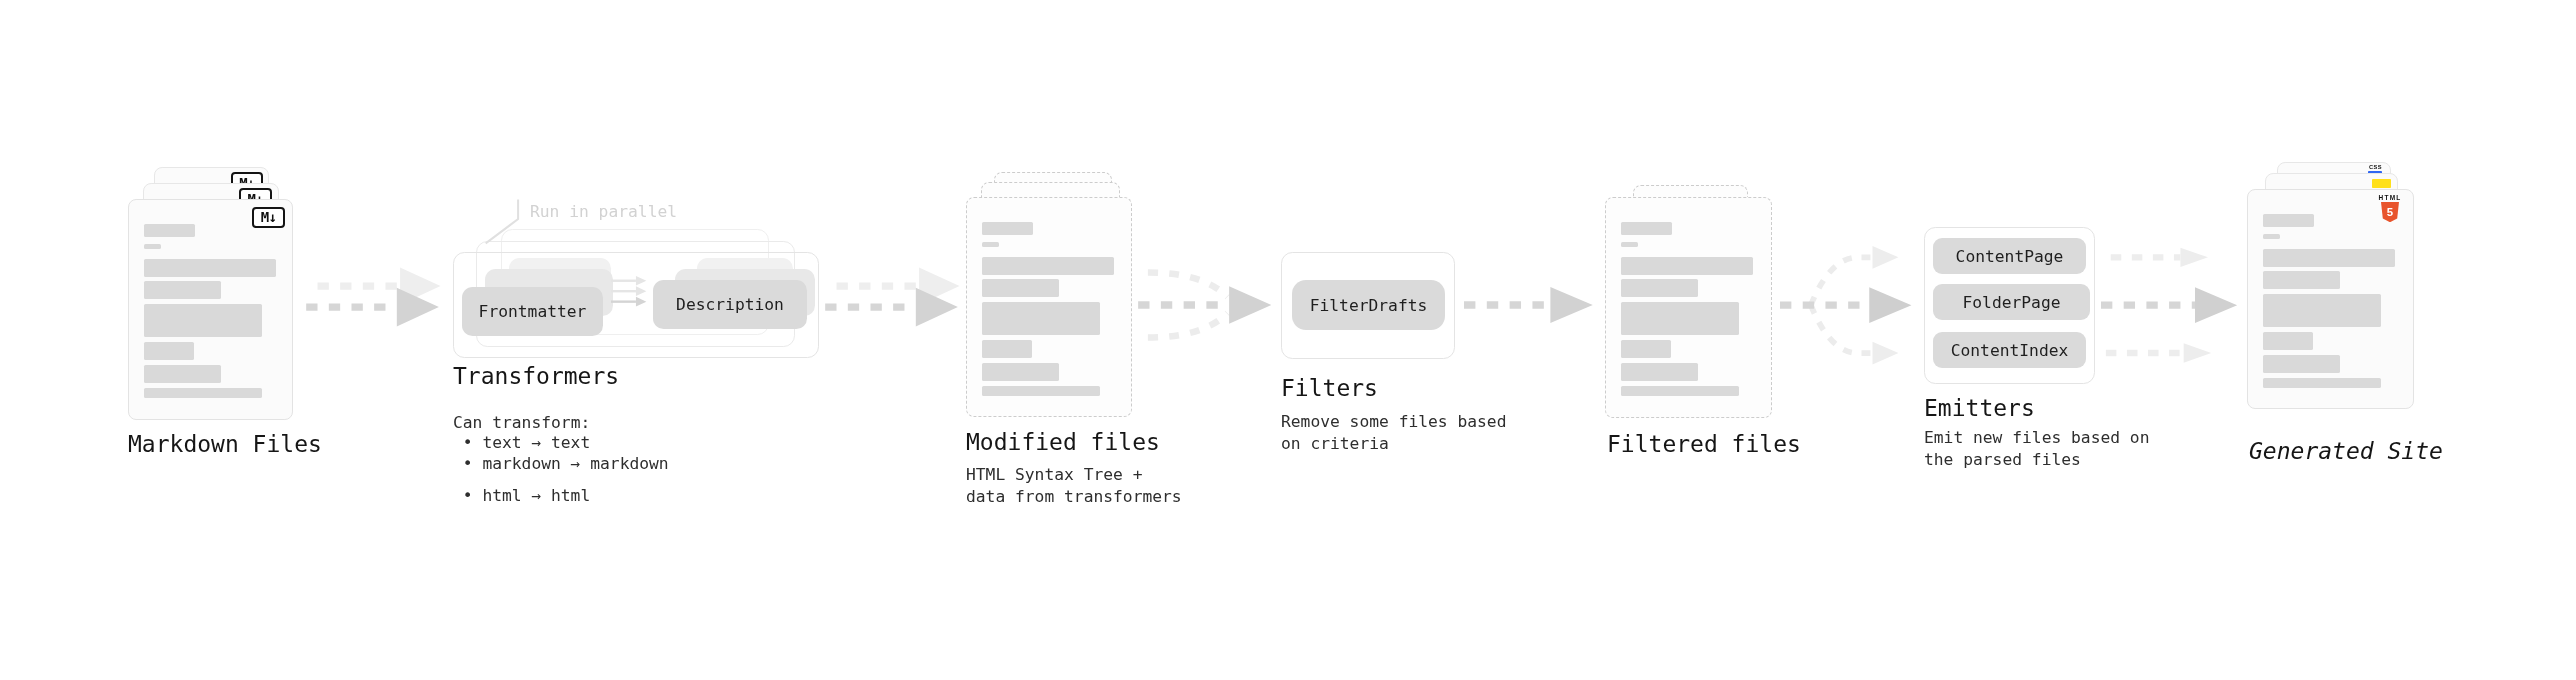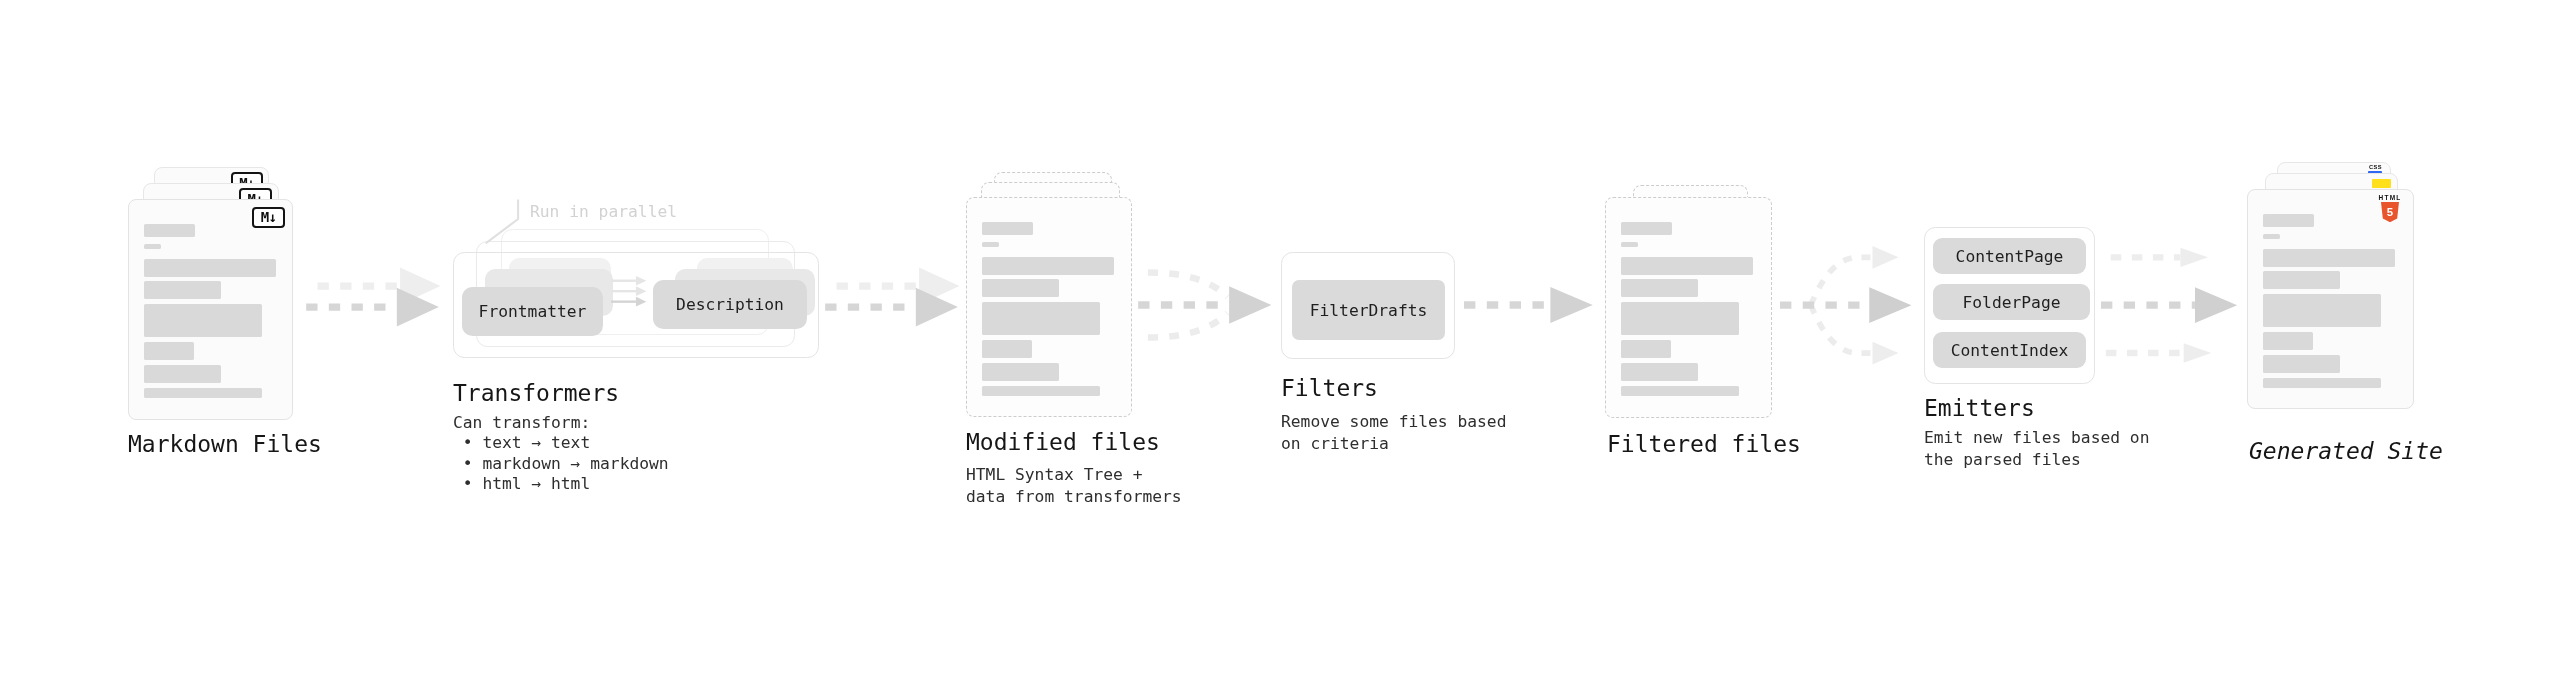--- a/index.html
+++ b/index.html
@@ -115,26 +115,26 @@
 
   <svg class="arrow" style="left:611px;top:274px;" width="37" height="36" viewBox="0 0 46 44">
     <line x1="0" y1="8" x2="31" y2="8" stroke="#e5e5e5" stroke-width="3"></line>
       <polygon points="31,2 44,8 31,14" fill="#e5e5e5"></polygon>
     <line x1="0" y1="21" x2="31" y2="21" stroke="#e5e5e5" stroke-width="3"></line>
       <polygon points="31,15 44,21 31,27" fill="#e5e5e5"></polygon>
     <line x1="0" y1="34" x2="31" y2="34" stroke="#d4d4d4" stroke-width="3"></line>
       <polygon points="31,28 44,34 31,40" fill="#d4d4d4"></polygon>
   </svg>
 
-  <div class="label" style="left:453px;top:380px;">Transformers</div>
+  <div class="label" style="left:453px;top:363px;">Transformers</div>
   <div class="desc tight" style="left:453px;top:413px;">
     <div>Can transform:</div>
     <div style="padding-left:9.8px;">• text → text</div>
     <div style="padding-left:9.8px;">• markdown → markdown</div>
-    <div style="padding-left:9.8px;">• html → html</div>
+    <div style="padding-left:9.8px;margin-top:12px;">• html → html</div>
   </div>
 
   <svg class="arrow" style="left:825px;top:244px;" width="146" height="89" viewBox="0 0 180 110">
     <line x1="14" y1="52" x2="116" y2="52" stroke="#eeeeee" stroke-width="9" stroke-dasharray="14 14"></line>
     <polygon points="116,29 166,52 116,75" fill="#eeeeee"></polygon>
     <line x1="0" y1="78" x2="112" y2="78" stroke="#d6d6d6" stroke-width="9" stroke-dasharray="14 14"></line>
     <polygon points="112,54 164,78 112,102" fill="#d3d3d3"></polygon>
   </svg>
 
   <div class="card-back dashed" style="left:994px;top:172px;width:118px;height:77px;"></div>
@@ -158,21 +158,21 @@
   </div>
 
   <svg class="arrow" style="left:1138px;top:266px;" width="140" height="78" viewBox="0 0 172 96">
     <path d="M12,8 Q80,8 110,38" fill="none" stroke="#ececec" stroke-width="8" stroke-dasharray="12 14"></path>
     <path d="M12,88 Q80,88 110,58" fill="none" stroke="#ececec" stroke-width="8" stroke-dasharray="12 14"></path>
     <line x1="0" y1="48" x2="112" y2="48" stroke="#d6d6d6" stroke-width="9" stroke-dasharray="14 14"></line>
     <polygon points="112,25 164,48 112,71" fill="#d2d2d2"></polygon>
   </svg>
 
   <div class="box" style="left:1281px;top:252px;width:174px;height:107px;"></div>
-  <div class="pill" style="left:1292px;top:280px;width:153px;height:60px;border-radius:7px;">
+  <div class="pill" style="left:1292px;top:280px;width:153px;height:50px;border-radius:14px;">
     <span>FilterDrafts</span>
   </div>
   <div class="label" style="left:1281px;top:375px;">Filters</div>
   <div class="desc" style="left:1281px;top:411px;">
     <div>Remove some files based</div>
     <div>on criteria</div>
   </div>
 
   <svg class="arrow" style="left:1464px;top:282px;" width="132" height="46" viewBox="0 0 162 56">
     <line x1="0" y1="28" x2="106" y2="28" stroke="#d6d6d6" stroke-width="9" stroke-dasharray="14 14"></line>

